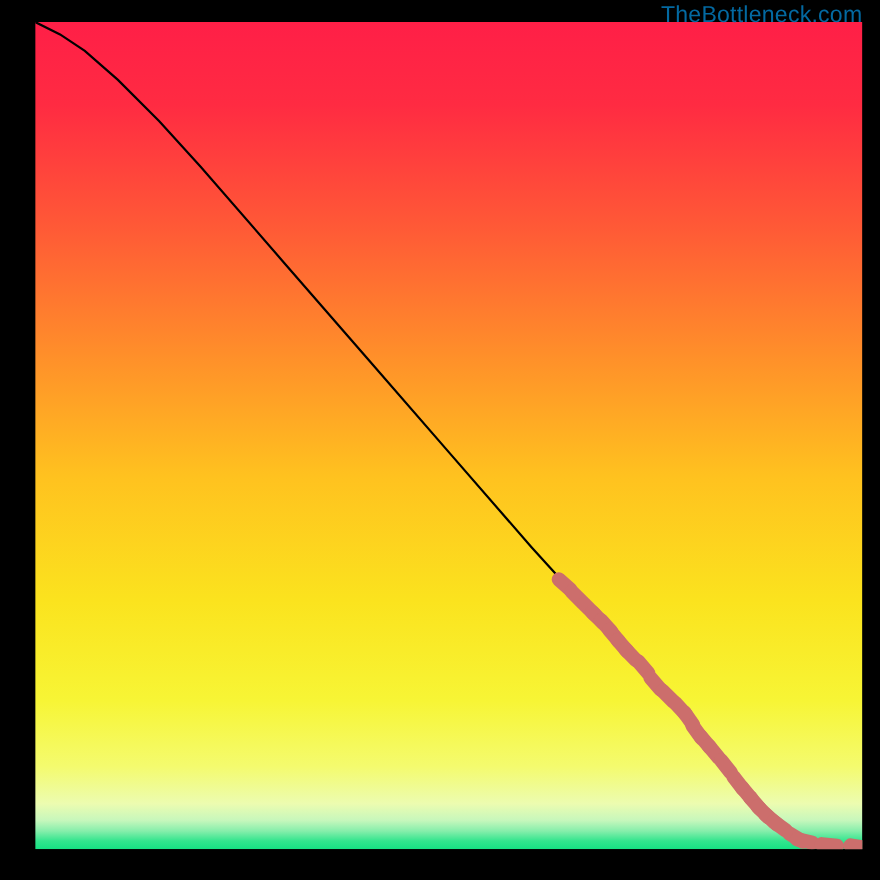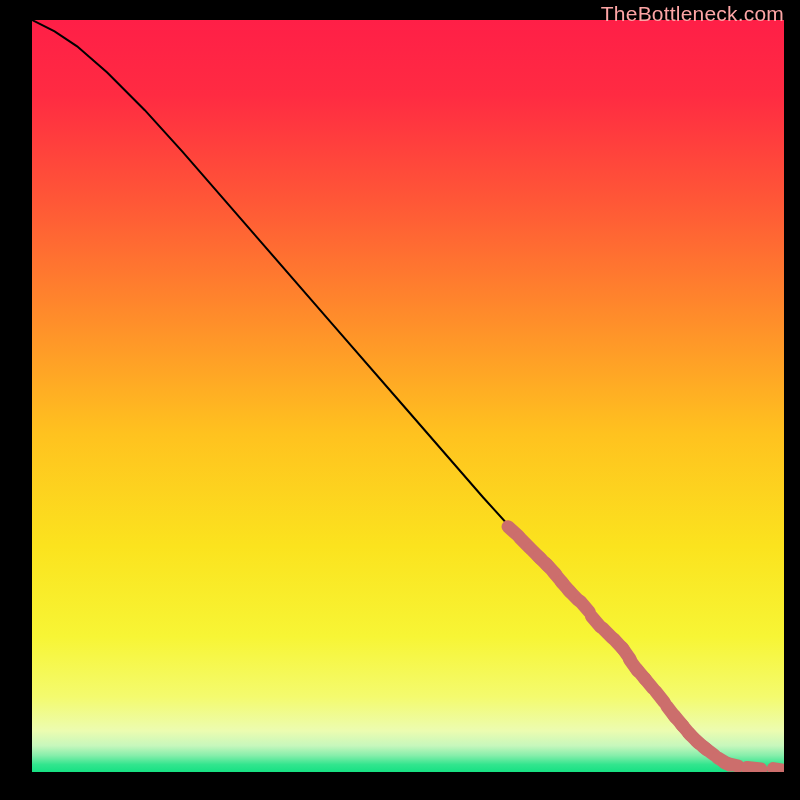--- a/index.html
+++ b/index.html
@@ -24,21 +24,21 @@
     top: 0;
     width: 752px;
     height: 752px;
   }
   .watermark {
     position: absolute;
     top: 2px;
     right: 16px;
     font-family: Arial, Helvetica, sans-serif;
     font-size: 21px;
-    color: #fca5a5;
+    color: #0369a1;
     letter-spacing: 0.2px;
   }
   svg { display: block; }
 </style>
 </head>
 <body>
 
 <div class="frame">
   <svg class="plot" viewBox="0 0 752 752">
     <defs>

